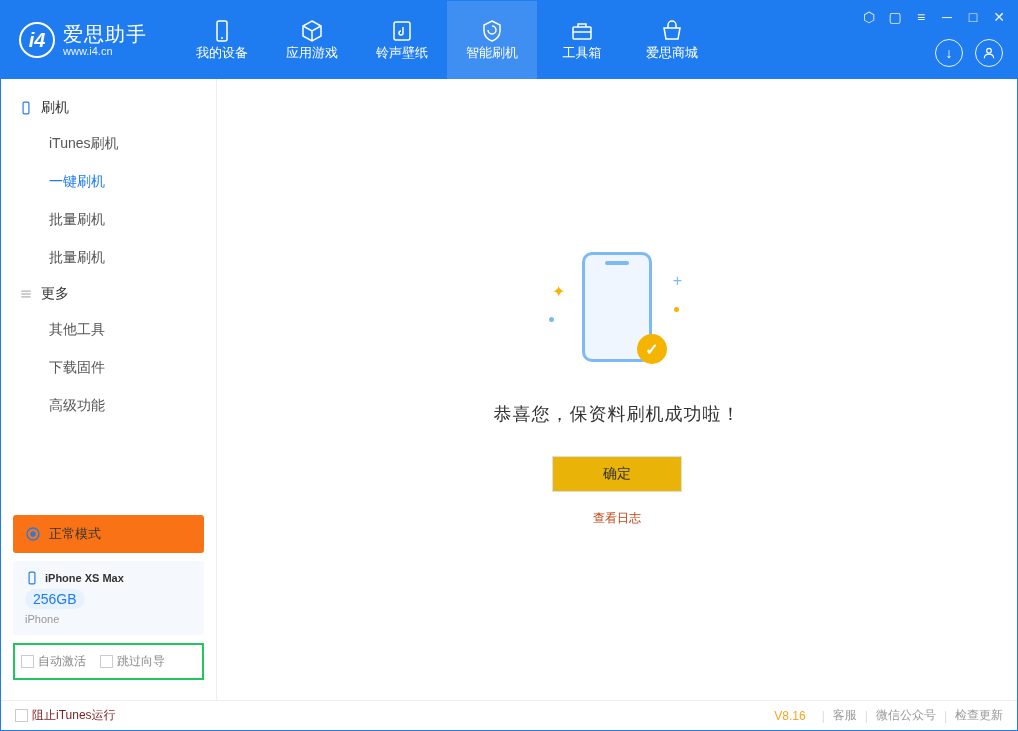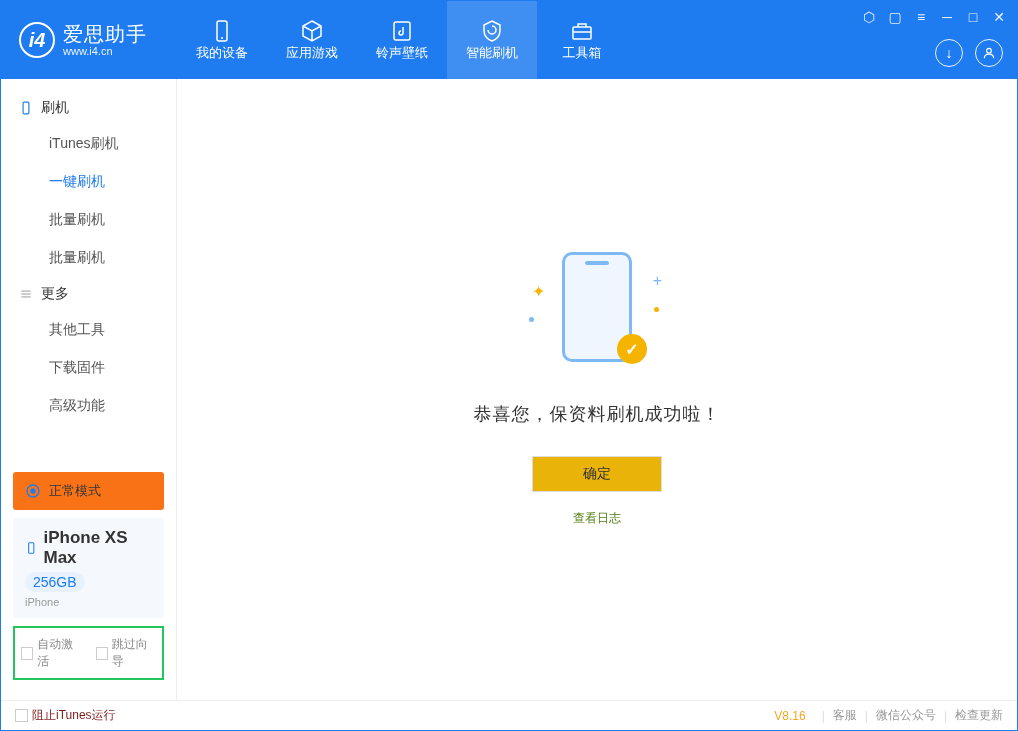--- a/index.html
+++ b/index.html
@@ -22,29 +22,29 @@
 .header-right { position: absolute; right: 10px; top: 8px; display: flex; gap: 10px; align-items: center; color: #fff; }
 .win-btn { width: 16px; height: 16px; display: flex; align-items: center; justify-content: center; cursor: pointer; font-size: 14px; opacity: 0.9; }
 
 .header-actions { position: absolute; right: 14px; bottom: 12px; display: flex; gap: 12px; }
 .circle-btn { width: 28px; height: 28px; border: 1.5px solid rgba(255,255,255,0.9); border-radius: 50%; display: flex; align-items: center; justify-content: center; cursor: pointer; color: #fff; font-size: 14px; }
 
 
 .body { display: flex; height: calc(100% - 78px - 30px); }
 
 
-.sidebar { width: 176px; border-right: 1px solid #eee; padding: 12px 0; display: flex; flex-direction: column; }
+.sidebar { width: 216px; border-right: 1px solid #eee; padding: 12px 0; display: flex; flex-direction: column; }
 .side-section-title { display: flex; align-items: center; gap: 8px; padding: 8px 18px; color: #333; font-size: 14px; font-weight: 500; }
 .side-item { padding: 10px 18px 10px 48px; color: #555; font-size: 14px; cursor: pointer; }
 .side-item.active { color: #1e7bf0; }
 
 .sidebar-bottom { margin-top: auto; }
 .mode-card { margin: 8px 12px; background: #f97316; border-radius: 3px; padding: 10px 12px; display: flex; align-items: center; gap: 8px; font-size: 13px; color: #333; }
 .device-card { margin: 0 12px 8px; background: #f5f8fc; border-radius: 3px; padding: 10px 12px; }
-.device-name { font-size: 17px; font-weight: 600; color: #333; display: flex; align-items: center; gap: 6px; justify-content: center; }
+.device-name { font-size: 11px; font-weight: 600; color: #333; display: flex; align-items: center; gap: 6px; }
 .device-badge { display: inline-block; background: #e8f2ff; color: #1e7bf0; font-size: 14px; padding: 2px 8px; border-radius: 10px; margin-top: 4px; }
 .device-type { font-size: 11px; color: #999; margin-top: 4px; }
 
 .checkbox-row { margin: 6px 12px 8px; border: 2px solid #22c55e; padding: 8px 6px; display: flex; gap: 14px; font-size: 12px; color: #888; }
 .cb { display: flex; align-items: center; gap: 4px; cursor: pointer; }
 .cb-box { width: 13px; height: 13px; border: 1px solid #ccc; }
 
 
 .main { flex: 1; display: flex; flex-direction: column; align-items: center; justify-content: center; background: #fff; position: relative; }
 .illustration { position: relative; width: 140px; height: 120px; margin-bottom: 30px; }
@@ -53,21 +53,21 @@
 .check-circle { width: 30px; height: 30px; background: #f5b400; border-radius: 50%; position: absolute; right: 20px; bottom: 8px; display: flex; align-items: center; justify-content: center; color: #fff; font-size: 16px; font-weight: bold; }
 .sparkle { position: absolute; color: #f5b400; font-size: 16px; }
 .sparkle.s1 { left: 5px; top: 30px; }
 .sparkle.s2 { right: 5px; top: 20px; color: #7db9f5; }
 .dot { position: absolute; width: 5px; height: 5px; border-radius: 50%; }
 .dot.d1 { background: #7db9f5; left: 2px; top: 65px; }
 .dot.d2 { background: #f5b400; right: 8px; top: 55px; }
 
 .success-msg { font-size: 18px; color: #333; margin-bottom: 30px; letter-spacing: 1px; }
 .ok-btn { width: 130px; height: 36px; border: 1px solid #ddd; background: #eab308; font-size: 14px; color: #333; cursor: pointer; margin-bottom: 18px; }
-.log-link { color: #4d7c0f; font-size: 12px; cursor: pointer; }
+.log-link { color: #c2410c; font-size: 12px; cursor: pointer; }
 
 
 .footer { height: 30px; border-top: 1px solid #eee; display: flex; align-items: center; padding: 0 14px; font-size: 12px; color: #999; }
 .footer .cb { color: #7f1d1d; }
 .footer-right { margin-left: auto; display: flex; align-items: center; gap: 8px; }
 .footer-link { color: #999; cursor: pointer; }
 .footer-sep { color: #ddd; }
 .version { color: #f5a623; margin-right: 8px; }
 
 
@@ -123,20 +123,28 @@
       <span class="nav-tab-label">智能刷机</span>
     </div>
     <div class="nav-tab">
       <div class="nav-tab-icon">
           <svg class="icon-svg" viewBox="0 0 24 24">
             <rect x="3" y="8" width="18" height="12" rx="1" fill="none" stroke="#fff" stroke-width="1.5"></rect>
             <path d="M8 8 L8 5 L16 5 L16 8 M3 13 L21 13" fill="none" stroke="#fff" stroke-width="1.5"></path>
           </svg>
         </div>
       <span class="nav-tab-label">工具箱</span>
+    </div>
+    <div class="nav-tab">
+      <div class="nav-tab-icon">
+          <svg class="icon-svg" viewBox="0 0 24 24">
+            <path d="M4 9 L20 9 L18 20 L6 20 Z M8 9 L8 6 A4 4 0 0 1 16 6 L16 9" fill="none" stroke="#fff" stroke-width="1.5"></path>
+          </svg>
+        </div>
+      <span class="nav-tab-label">爱思商城</span>
     </div>
   </div>
 
   <div class="header-right">
     <span class="win-btn">⬡</span>
     <span class="win-btn">▢</span>
     <span class="win-btn">≡</span>
     <span class="win-btn">─</span>
     <span class="win-btn">□</span>
     <span class="win-btn">✕</span>

